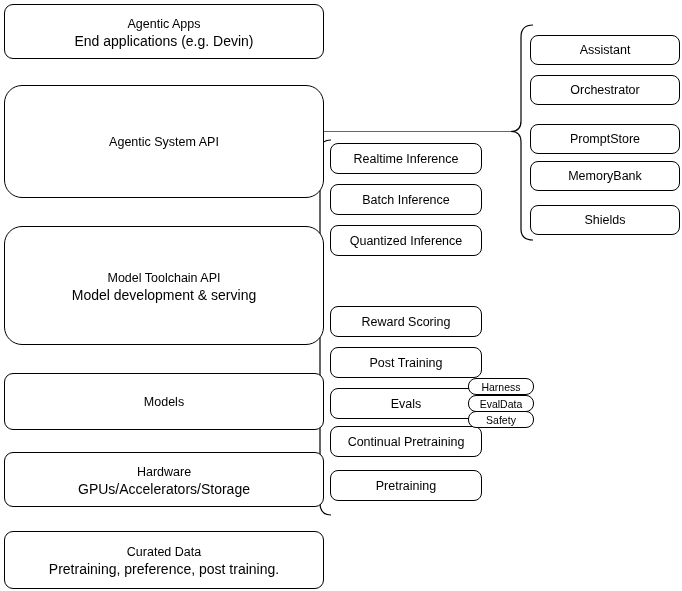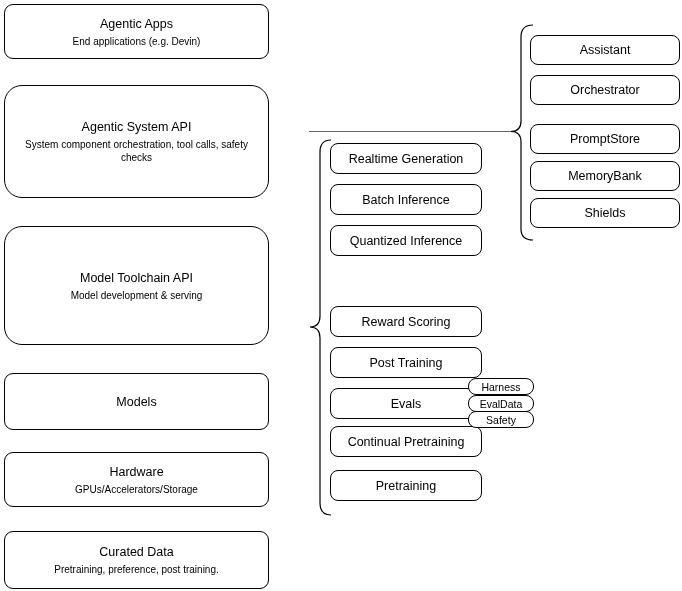--- a/index.html
+++ b/index.html
@@ -6,24 +6,24 @@
   .canvas{
     position:relative;width:682px;height:591px;background:#ffffff;
     font-family:"Liberation Sans",sans-serif;color:#000;overflow:hidden;
   }
   .overlay{position:absolute;left:0;top:0;width:682px;height:591px;pointer-events:none;}
   .box{
     position:absolute;box-sizing:border-box;background:#fff;border:1px solid #000;
     display:flex;flex-direction:column;align-items:center;justify-content:center;
     text-align:center;
   }
-  .lbox{left:4px;width:265px;border-radius:9px;gap:3px;padding:3px 10px;}
+  .lbox{left:4px;width:320px;border-radius:9px;gap:3px;padding:3px 10px;}
   .lbox.big{border-radius:18px;}
   .t{font-size:12.5px;line-height:16px;}
-  .s{font-size:10px;line-height:13px;}
+  .s{font-size:14px;line-height:13px;}
   .mbox{left:330px;width:152px;height:31px;border-radius:8px;font-size:12.5px;}
   .rbox{left:530px;width:150px;height:30px;border-radius:8px;font-size:12.5px;}
   .pill{
     position:absolute;left:468px;width:64px;height:15px;border-radius:8px;
     background:#fff;border:1px solid #000;display:flex;align-items:center;justify-content:center;
     font-size:10.5px;z-index:3;
   }
   .mbox,.rbox{z-index:2;}
 </style>
 </head>
@@ -39,40 +39,39 @@
 
     <path d="M331 140 Q320 140 320 152 L320 316 Q320 327 310 327 Q320 327 320 338 L320 503 Q320 515 331 515" stroke="#000000" stroke-width="1.2" fill="none"></path>
   </svg>
 
   <div class="box lbox" style="top:4px;height:55px;">
     <div class="t">Agentic Apps</div>
     <div class="s">End applications (e.g. Devin)</div>
   </div>
   <div class="box lbox big" style="top:85px;height:113px;">
     <div class="t">Agentic System API</div>
-    <div class="s">System component orchestration, tool calls, safety checks</div>
   </div>
   <div class="box lbox big" style="top:226px;height:119px;">
     <div class="t">Model Toolchain API</div>
     <div class="s">Model development &amp; serving</div>
   </div>
   <div class="box lbox" style="top:373px;height:57px;">
     <div class="t">Models</div>
   </div>
   <div class="box lbox" style="top:452px;height:55px;">
     <div class="t">Hardware</div>
     <div class="s">GPUs/Accelerators/Storage</div>
   </div>
   <div class="box lbox" style="top:531px;height:58px;">
     <div class="t">Curated Data</div>
     <div class="s">Pretraining, preference, post training.</div>
   </div>
 
   <div class="box mbox" style="top:143px;">
-    <span>Realtime Generation</span>
+    <span>Realtime Inference</span>
   </div>
   <div class="box mbox" style="top:184px;">
     <span>Batch Inference</span>
   </div>
   <div class="box mbox" style="top:225px;">
     <span>Quantized Inference</span>
   </div>
   <div class="box mbox" style="top:306px;">
     <span>Reward Scoring</span>
   </div>
@@ -104,17 +103,17 @@
   </div>
   <div class="box rbox" style="top:75px;">
     <span>Orchestrator</span>
   </div>
   <div class="box rbox" style="top:124px;">
     <span>PromptStore</span>
   </div>
   <div class="box rbox" style="top:161px;">
     <span>MemoryBank</span>
   </div>
-  <div class="box rbox" style="top:198px;">
+  <div class="box rbox" style="top:205px;">
     <span>Shields</span>
   </div>
 
 </div>
 
 </body></html>

